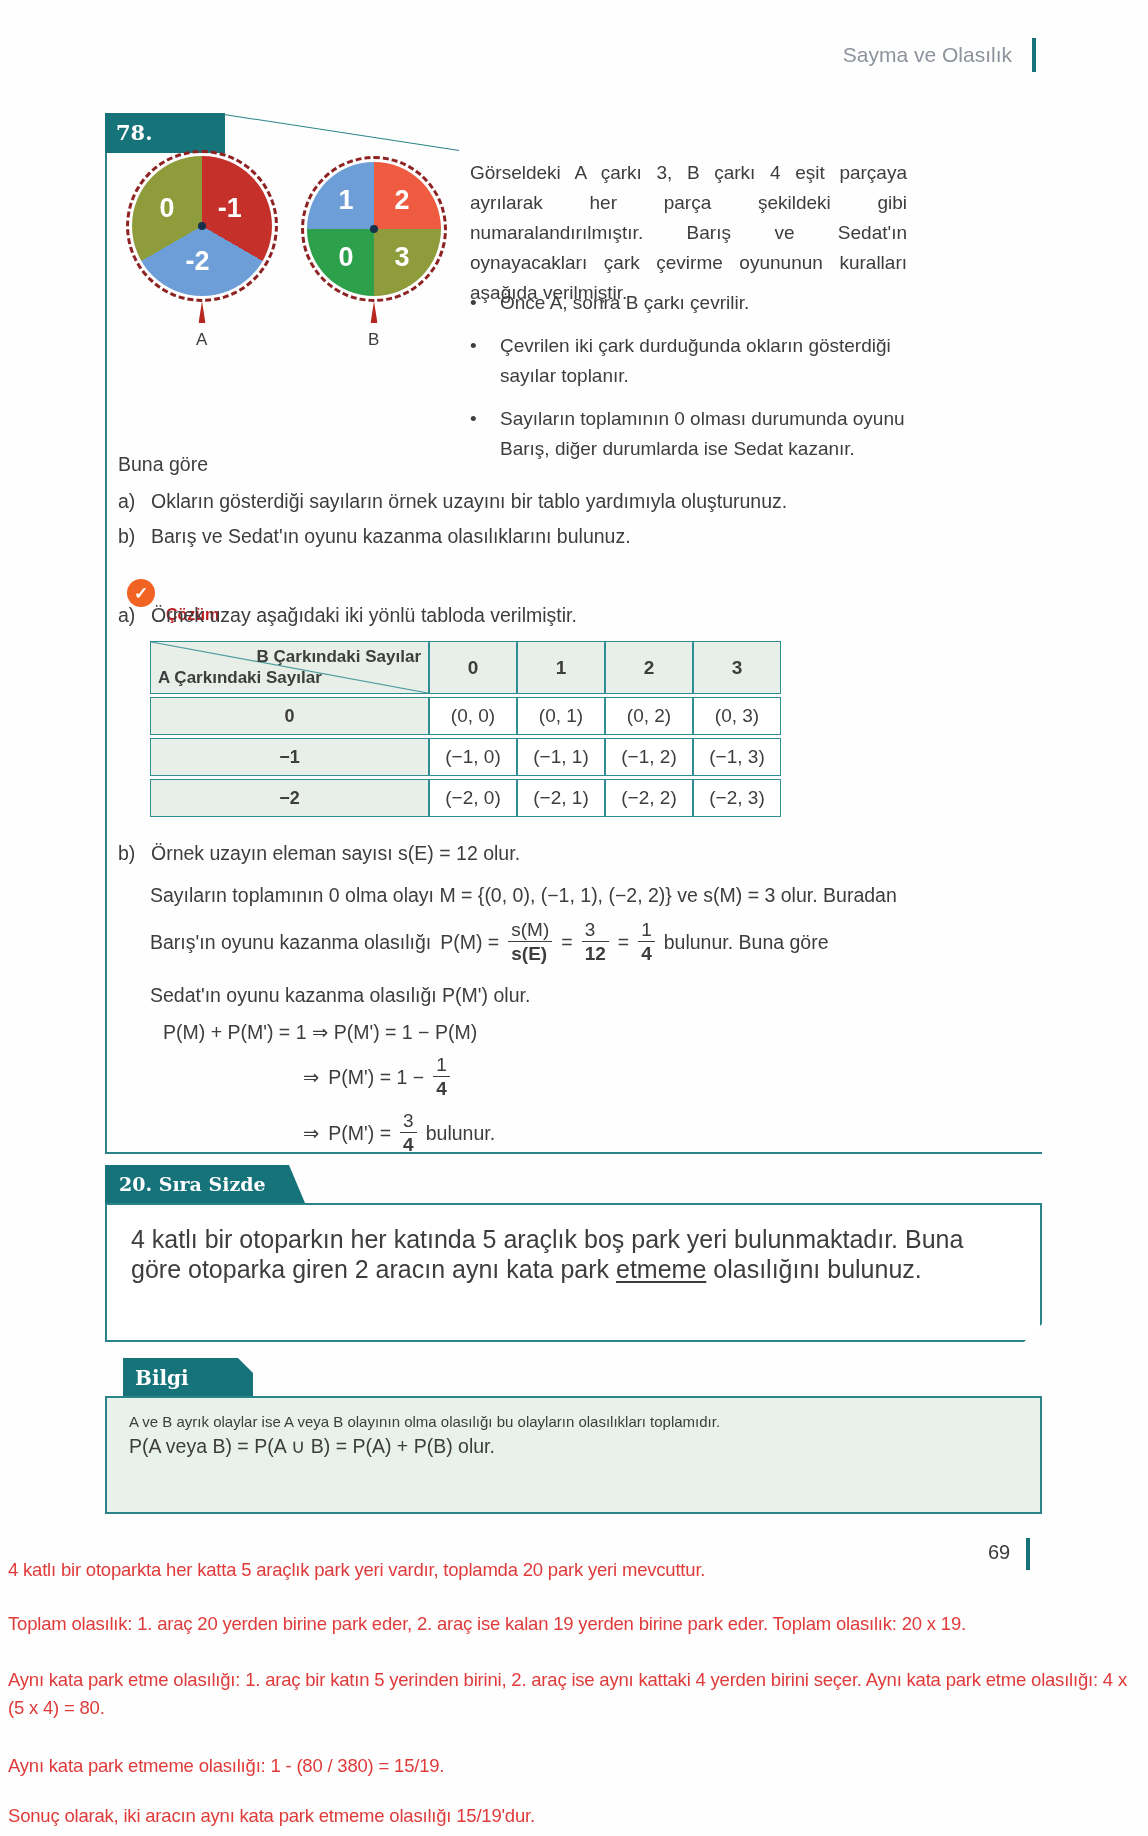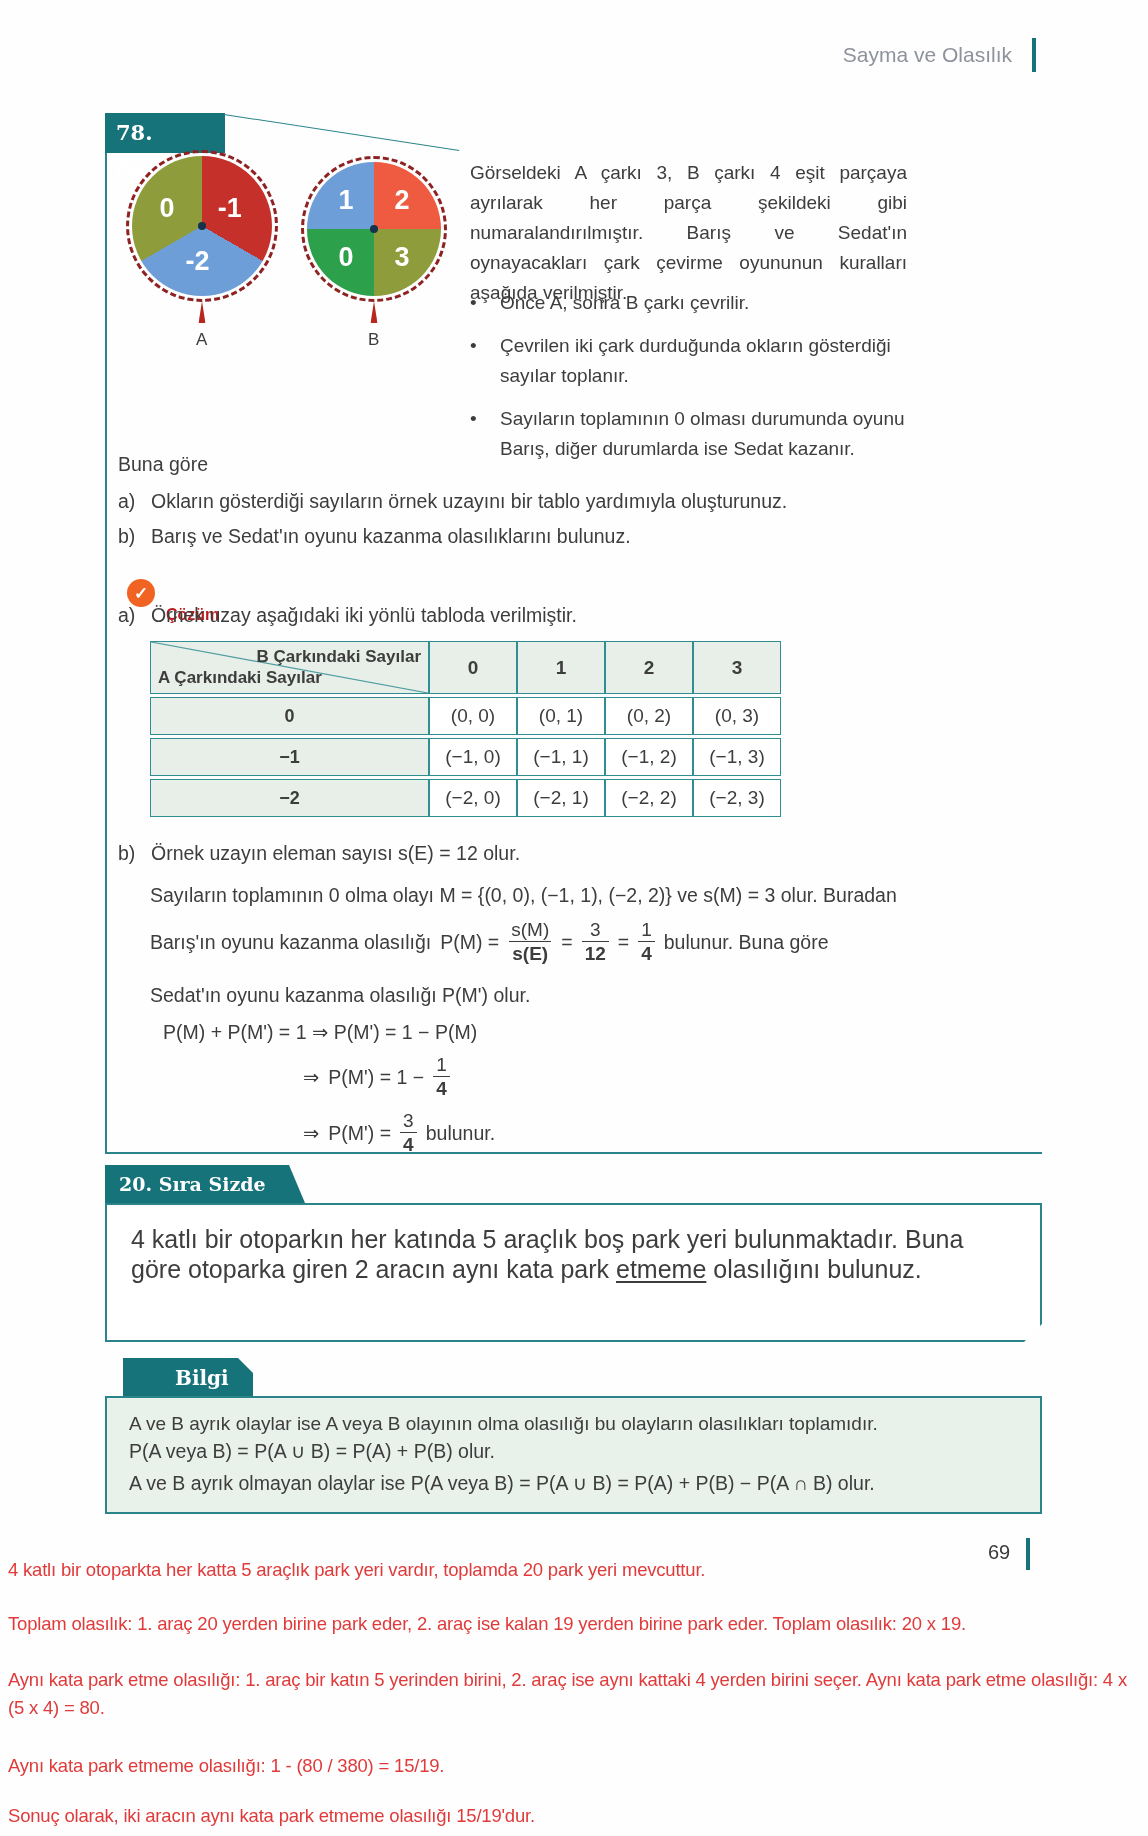--- a/index.html
+++ b/index.html
@@ -54,41 +54,41 @@
   .corner svg{position:absolute;left:0;top:0;width:100%;height:100%;}
   .corner .ct{position:absolute;top:5px;right:7px;font-size:17px;font-weight:bold;}
   .corner .cb{position:absolute;bottom:5px;left:7px;font-size:17px;font-weight:bold;}
   .colh{width:86px;background:#e7efe8;font-size:19px;font-weight:bold;height:51px;}
   .rowh{background:#e7efe8;font-size:18px;font-weight:bold;height:36px;}
   .cell{font-size:19px;background:#fff;height:36px;}
   
   .sol-b1{position:absolute;left:118px;top:842px;font-size:19.5px;display:flex;}
   .mline{position:absolute;left:150px;top:884px;font-size:19.5px;}
   .probline{position:absolute;left:150px;top:910px;height:64px;display:flex;align-items:center;gap:9px;font-size:19.5px;}
-  .frac{display:inline-flex;flex-direction:column;align-items:center;font-size:19px;line-height:1.15;}
+  .frac{display:inline-flex;flex-direction:column;font-size:19px;line-height:1.15;}
   .frac .d{border-top:1.6px solid #3d3d3d;padding:1px 3px 0;font-weight:bold;}
   .frac .n{padding:0 3px;}
   .sedat{position:absolute;left:150px;top:984px;font-size:19.5px;}
   .d1{position:absolute;left:163px;top:1021px;font-size:19.5px;}
   .dline{position:absolute;left:303px;height:58px;display:flex;align-items:center;gap:9px;font-size:19.5px;}
   .d2{top:1048px;} .d3{top:1104px;}
   
   .ss-tab{left:105px;top:1165px;width:200px;height:38px;font-size:19px;line-height:38px;padding-left:14px;
           clip-path:polygon(0 0,calc(100% - 16px) 0,100% 100%,0 100%);}
   .ss-box{position:absolute;left:105px;top:1203px;width:937px;height:139px;border:2px solid #2a8489;
           box-sizing:border-box;background:#fff;
           clip-path:polygon(0 0,100% 0,100% calc(100% - 18px),calc(100% - 18px) 100%,0 100%);}
   .ss-text{padding:19px 24px;font-size:25px;line-height:30px;}
   .ul{text-decoration:underline;text-underline-offset:3px;}
   
-  .bilgi-tab{left:123px;top:1358px;width:130px;height:40px;font-size:20px;line-height:40px;padding-left:52px;
+  .bilgi-tab{left:123px;top:1358px;width:130px;height:40px;font-size:20px;line-height:40px;padding-left:12px;
              clip-path:polygon(0 0,calc(100% - 15px) 0,100% 15px,100% 100%,0 100%);}
   .bilgi-box{position:absolute;left:105px;top:1396px;width:937px;height:118px;background:#e9f1eb;
              border:2px solid #2a8489;box-sizing:border-box;padding:15px 22px;}
-  .bilgi-box .l1{font-size:19px;}
+  .bilgi-box .l1{font-size:15px;}
   .bilgi-box .l2{font-size:19.5px;margin-top:5px;}
   .bilgi-box .l3{font-size:19.5px;margin-top:9px;}
   
   .pageno{position:absolute;left:988px;top:1541px;font-size:20px;color:#3b3b3b;}
   .pageno-bar{position:absolute;left:1026px;top:1538px;width:4px;height:32px;background:#17737a;}
   
   .ann{position:absolute;left:8px;width:1132px;color:#e03a3a;font-size:18.5px;
        letter-spacing:-0.2px;line-height:28px;}
   .a1{top:1556px;} .a2{top:1610px;} .a3{top:1666px;} .a4{top:1752px;} .a5{top:1802px;}
 </style>
@@ -253,21 +253,20 @@
   <div class="ss-box">
     <div class="ss-text">
       <span>4 katlı bir otoparkın her katında 5 araçlık boş park yeri bulunmaktadır. Buna göre otoparka giren 2 aracın aynı kata park </span><span class="ul">etmeme</span><span> olasılığını bulunuz.</span>
     </div>
   </div>
 
   <div class="tab bilgi-tab">Bilgi</div>
   <div class="bilgi-box">
     <div class="l1">A ve B ayrık olaylar ise A veya B olayının olma olasılığı bu olayların olasılıkları toplamıdır.</div>
     <div class="l2">P(A veya B) = P(A ∪ B) = P(A) + P(B)  olur.</div>
-    <div class="l3">A ve B ayrık olmayan olaylar ise  P(A veya B) = P(A ∪ B) = P(A) + P(B) − P(A ∩ B)  olur.</div>
   </div>
 
   <div class="pageno">69</div>
   <div class="pageno-bar"></div>
 
   <div class="ann a1">4 katlı bir otoparkta her katta 5 araçlık park yeri vardır, toplamda 20 park yeri mevcuttur.</div>
   <div class="ann a2">Toplam olasılık: 1. araç 20 yerden birine park eder, 2. araç ise kalan 19 yerden birine park eder. Toplam olasılık: 20 x 19.</div>
   <div class="ann a3">Aynı kata park etme olasılığı: 1. araç bir katın 5 yerinden birini, 2. araç ise aynı kattaki 4 yerden birini seçer. Aynı kata park etme olasılığı: 4 x (5 x 4) = 80.</div>
   <div class="ann a4">Aynı kata park etmeme olasılığı: 1 - (80 / 380) = 15/19.</div>
   <div class="ann a5">Sonuç olarak, iki aracın aynı kata park etmeme olasılığı 15/19'dur.</div>

